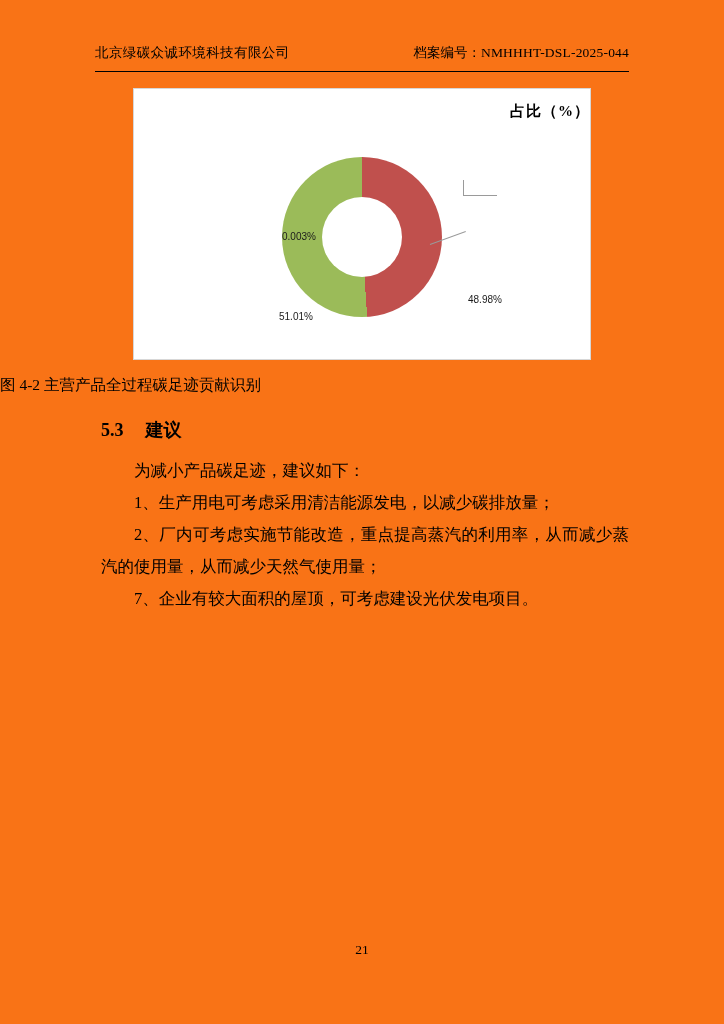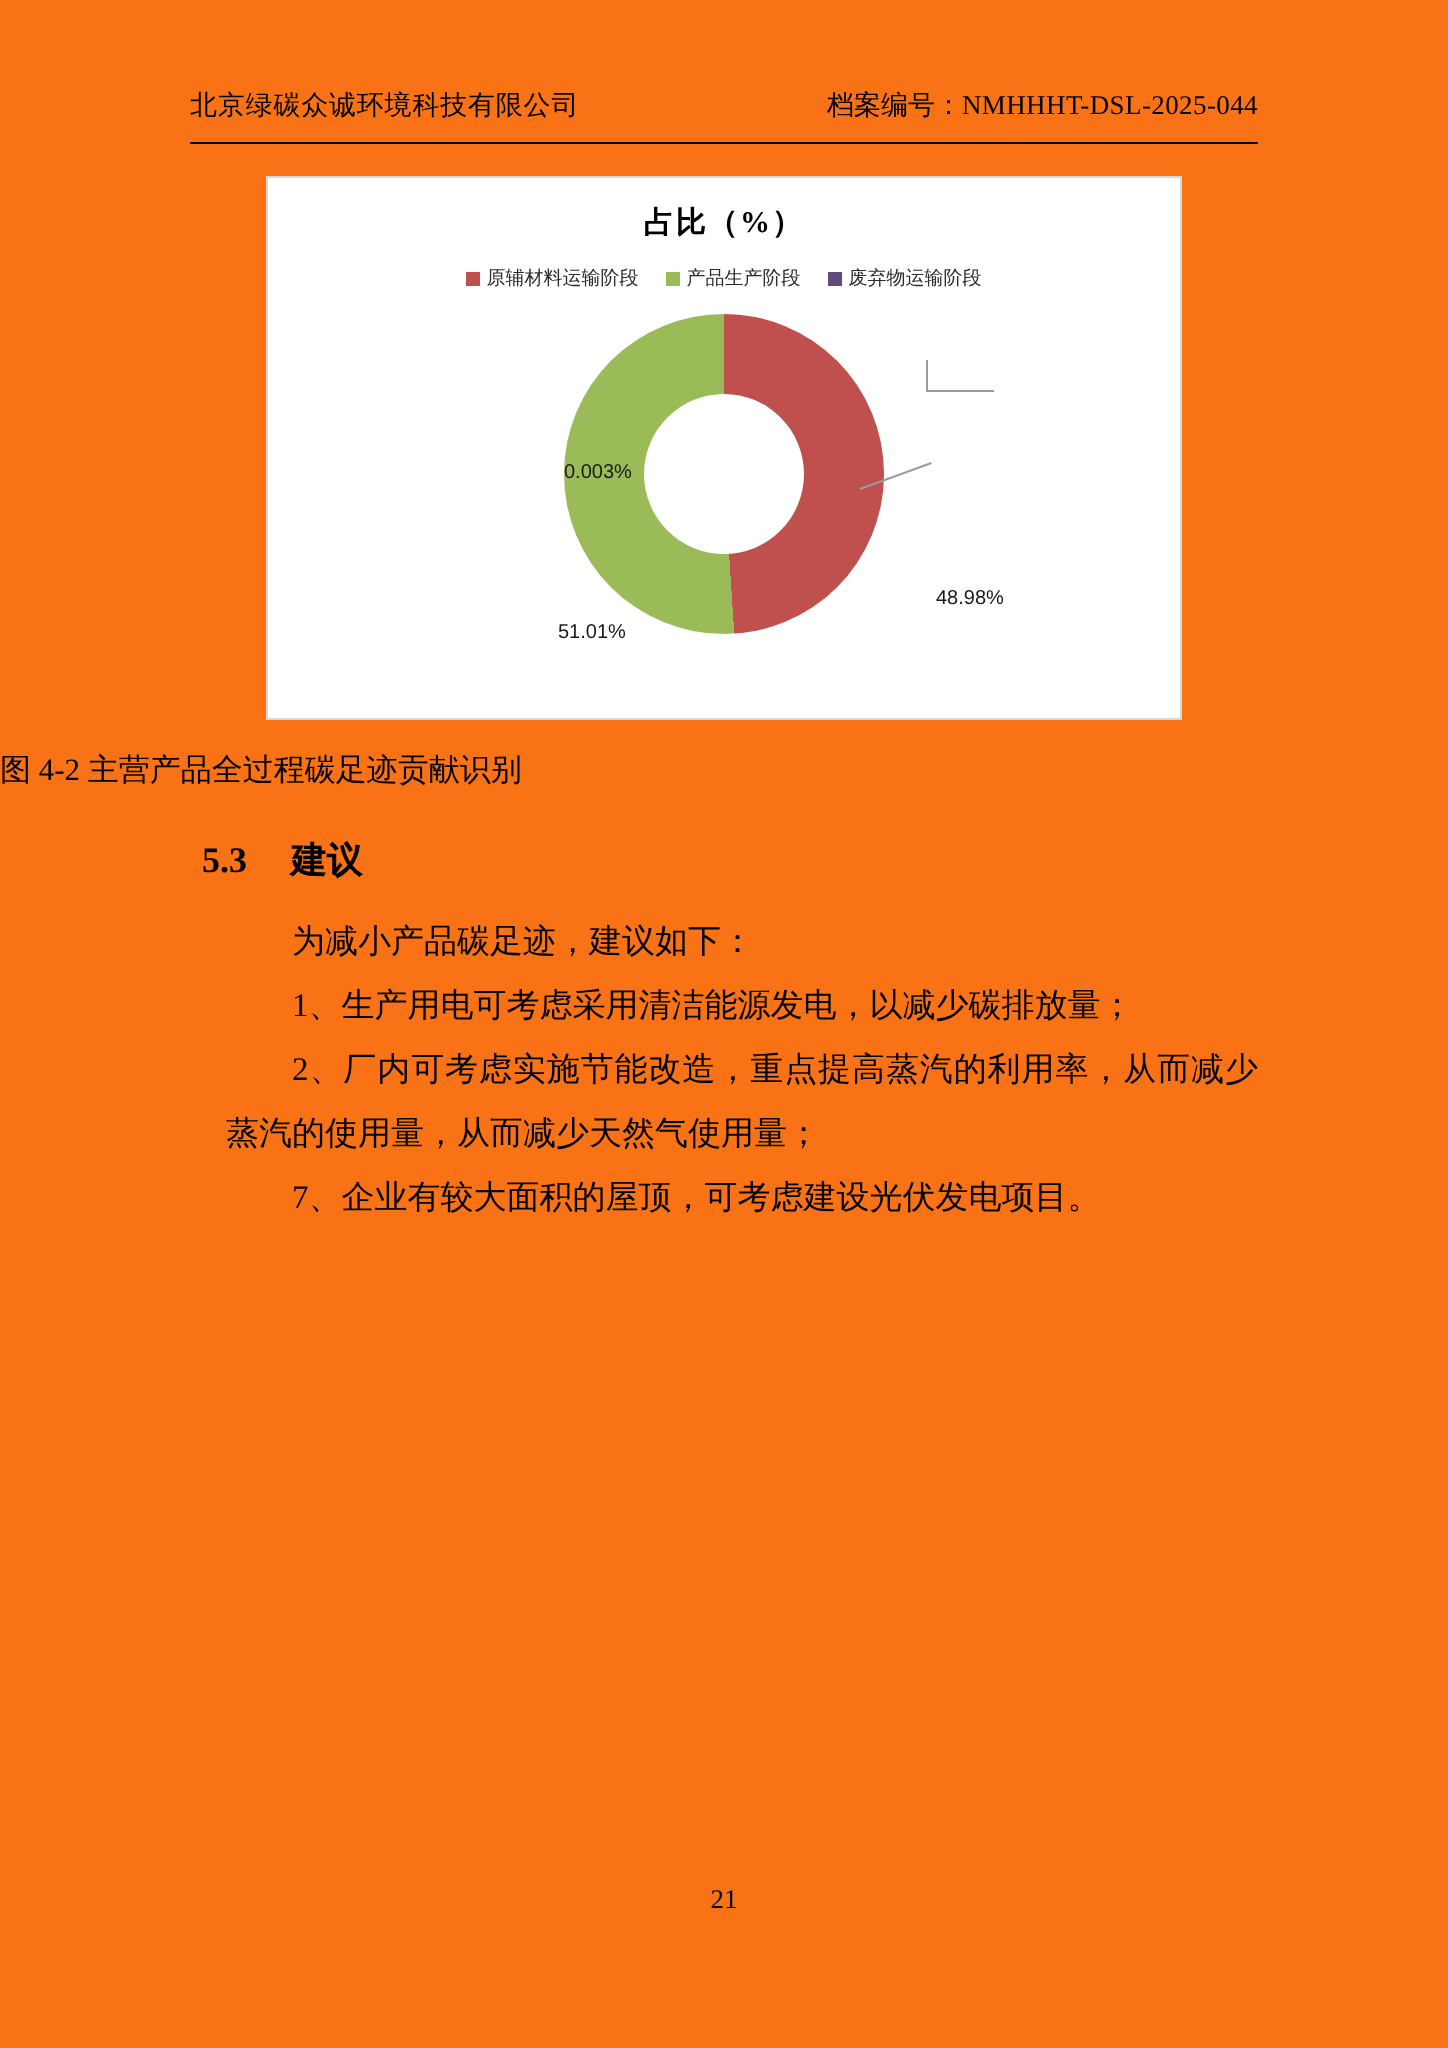--- a/index.html
+++ b/index.html
@@ -61,21 +61,21 @@
     height: 272px;
     border: 1px solid #d7d7d7;
     background: #ffffff;
     box-sizing: border-box;
   }
   .chart-title {
     position: absolute;
     left: 0;
     top: 13px;
     width: 100%;
-    text-align: center;
+    text-align: right;
     font-family: "Liberation Serif", serif;
     font-weight: bold;
     font-size: 15px;
     letter-spacing: 1px;
   }
   .legend {
     position: absolute;
     left: 0;
     top: 44px;
     width: 100%;
@@ -173,21 +173,21 @@
     position: absolute;
     left: 101px;
     top: 455px;
     width: 528px;
     font-size: 16.5px;
     line-height: 32px;
     font-family: "Liberation Serif", serif;
     text-align: justify;
   }
   .body-text p {
-    margin: 0 0 0 12px;
+    margin: 0 0 0 0;
     text-indent: 2em;
   }
   
   .page-number {
     position: absolute;
     left: 0;
     top: 942px;
     width: 724px;
     text-align: center;
     font-size: 13.5px;
@@ -203,34 +203,20 @@
     <div class="header-left">北京绿碳众诚环境科技有限公司</div>
     <div class="header-right">
       <span>档案编号：</span><span class="doc-no">NMHHHT-DSL-2025-044</span>
     </div>
   </div>
   <div class="header-rule"></div>
 
   <div class="chart-box">
     <div class="chart-title">占比（%）</div>
 
-    <div class="legend">
-      <div class="legend-item">
-        <span class="legend-swatch" id="sw0" style="background: rgb(192, 80, 77);"></span>
-        <span>原辅材料运输阶段</span>
-      </div>
-      <div class="legend-item">
-        <span class="legend-swatch" id="sw1" style="background: rgb(155, 187, 89);"></span>
-        <span>产品生产阶段</span>
-      </div>
-      <div class="legend-item">
-        <span class="legend-swatch" id="sw2" style="background: rgb(96, 74, 123);"></span>
-        <span>废弃物运输阶段</span>
-      </div>
-    </div>
 
     <div class="donut-wrap">
       <div class="donut" id="donut" style="background: conic-gradient(rgb(192, 80, 77) 0deg, rgb(192, 80, 77) 176.34deg, rgb(155, 187, 89) 176.34deg, rgb(155, 187, 89) 359.989deg, rgb(96, 74, 123) 359.989deg, rgb(96, 74, 123) 360deg);"></div>
       <div class="donut-hole"></div>
     </div>
 
     <div class="leader" style="left:329px; top:106px; width:34px; height:1px;"></div>
     <div class="leader" style="left:329px; top:91px; width:1px; height:16px;"></div>
     <div class="leader" style="left:296px; top:155px; width:38px; height:1px; transform:rotate(-20deg); transform-origin:left center;"></div>
 

